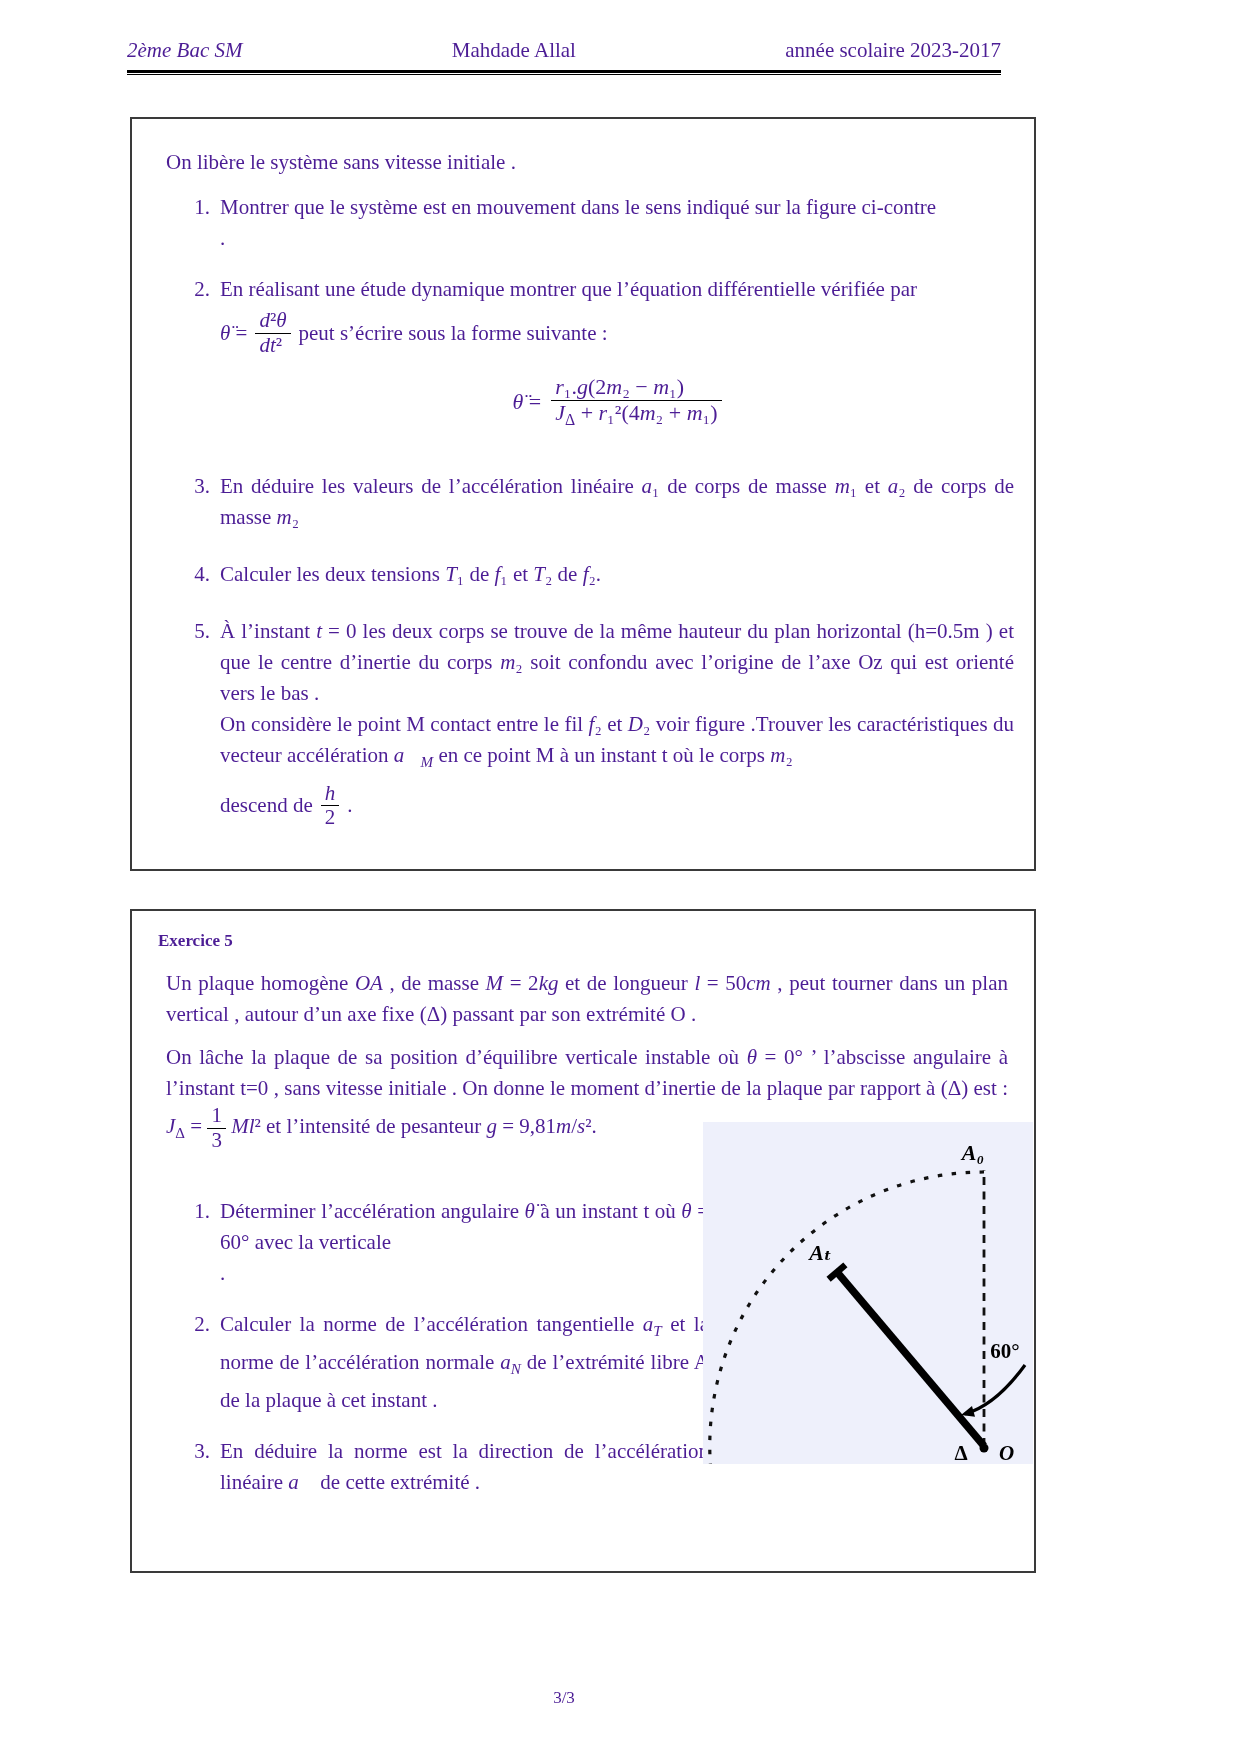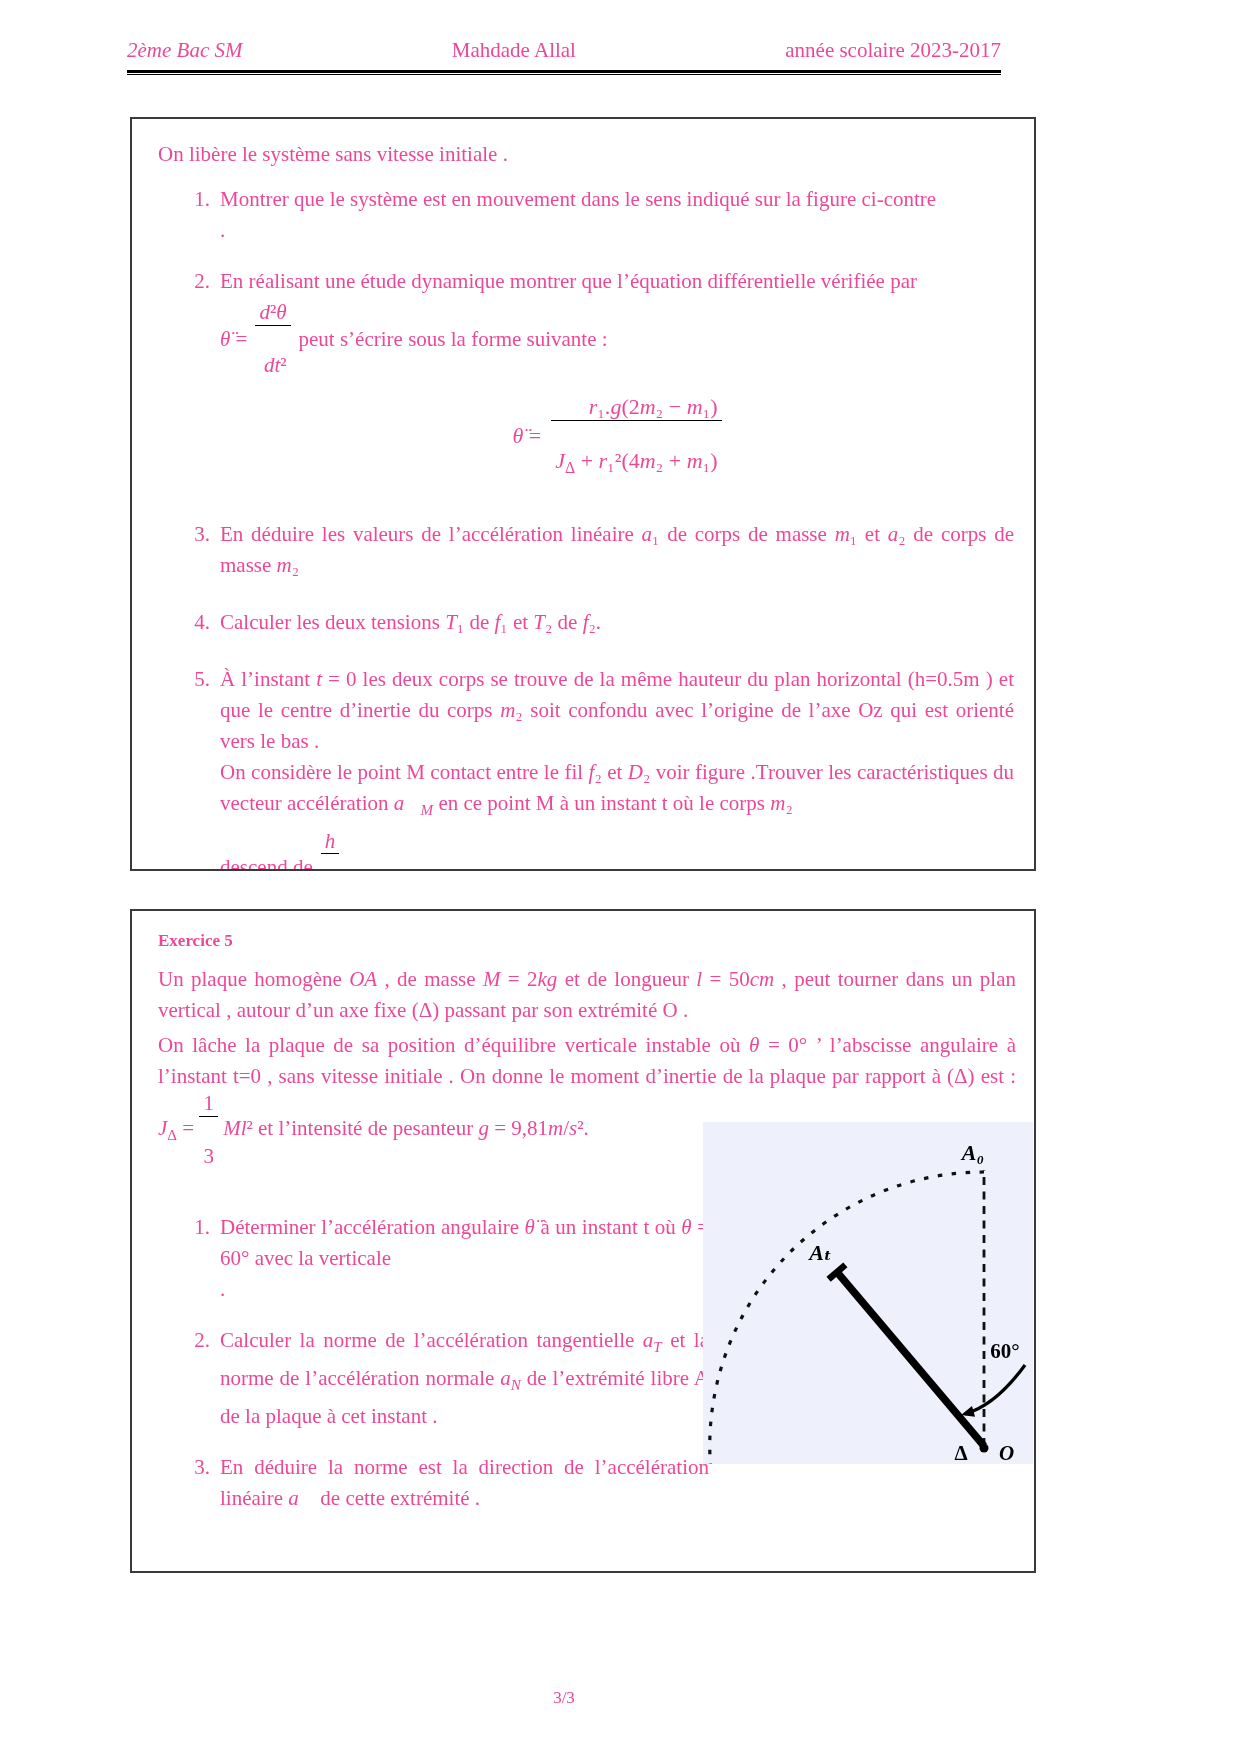--- a/index.html
+++ b/index.html
@@ -1,41 +1,41 @@
 <!DOCTYPE html>
 <html><head>
 <meta charset="utf-8">
 <style>
   html,body{margin:0;padding:0;background:#ffffff;}
   .page{position:relative;width:1128px;height:1754px;background:#ffffff;
-        font-family:"Liberation Serif","DejaVu Serif",serif;color:#ec4899;}
+        font-family:"Liberation Serif","DejaVu Serif",serif;color:#4c1d95;}
   
   .header{position:absolute;left:127px;right:127px;top:38px;display:flex;
           justify-content:space-between;align-items:baseline;font-size:21px;}
   .header .hl{font-style:italic;}
   .header-rule{position:absolute;left:127px;right:127px;top:70px;}
   .header-rule .thick{height:3px;background:#000;}
   .header-rule .gap{height:1px;background:#fff;}
   .header-rule .thin{height:1px;background:#000;}
   
   .box{position:absolute;left:130px;width:906px;box-sizing:border-box;
        border:2px solid #3a3a3a;background:#fff;font-size:21px;line-height:31px;}
   .box1{top:117px;height:754px;padding:16px 20px 20px 22px;overflow:hidden;}
   .box2{top:909px;height:664px;padding:12px 14px 12px 22px;overflow:hidden;}
   .justify{text-align:justify;}
-  p{margin:4px;}
+  p{margin:12px;}
   .intro{margin-bottom:14px;}
   
   .li{display:flex;margin:0 0 20px 26px;}
   .li .num{flex:none;width:30px;text-align:right;padding-right:10px;}
   .li .body{flex:1;text-align:justify;}
   .gap-lg{margin-top:26px;}
   
-  .frac{display:inline-flex;flex-direction:column;text-align:right;
-        vertical-align:middle;line-height:1.12;gap:28px;}
+  .frac{display:inline-flex;flex-direction:column;text-align:left;
+        vertical-align:middle;line-height:1.12;}
   .frac .fn{border-bottom:1.6px solid #000;padding:0 4px;}
   .frac .fd{padding:0 4px;}
   .fracline{display:flex;align-items:center;gap:8px;margin:4px 0;}
   .eq{display:flex;justify-content:center;align-items:center;gap:10px;
       margin:18px 0 22px 0;font-size:22px;}
   i{font-style:italic;}
   sub{font-size:0.72em;}
   
   .ex5-title{font-weight:bold;font-size:17px;margin:2px 0 8px 4px;}
   .ex5-para{margin-bottom:2px;}

